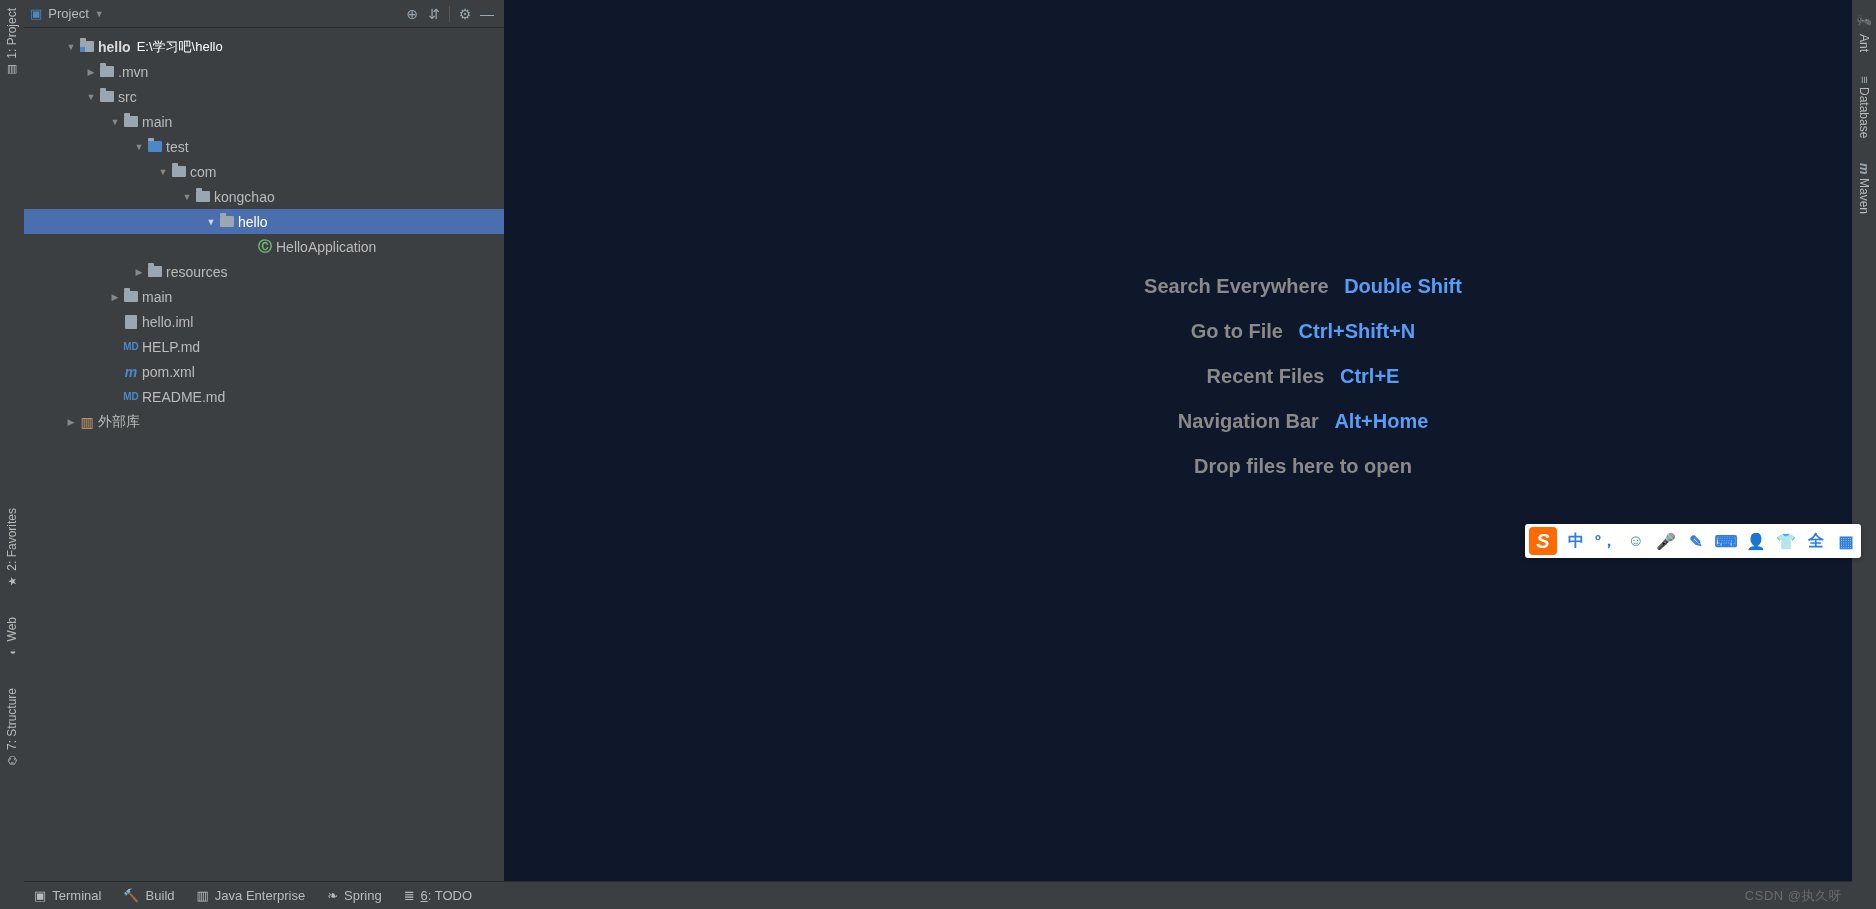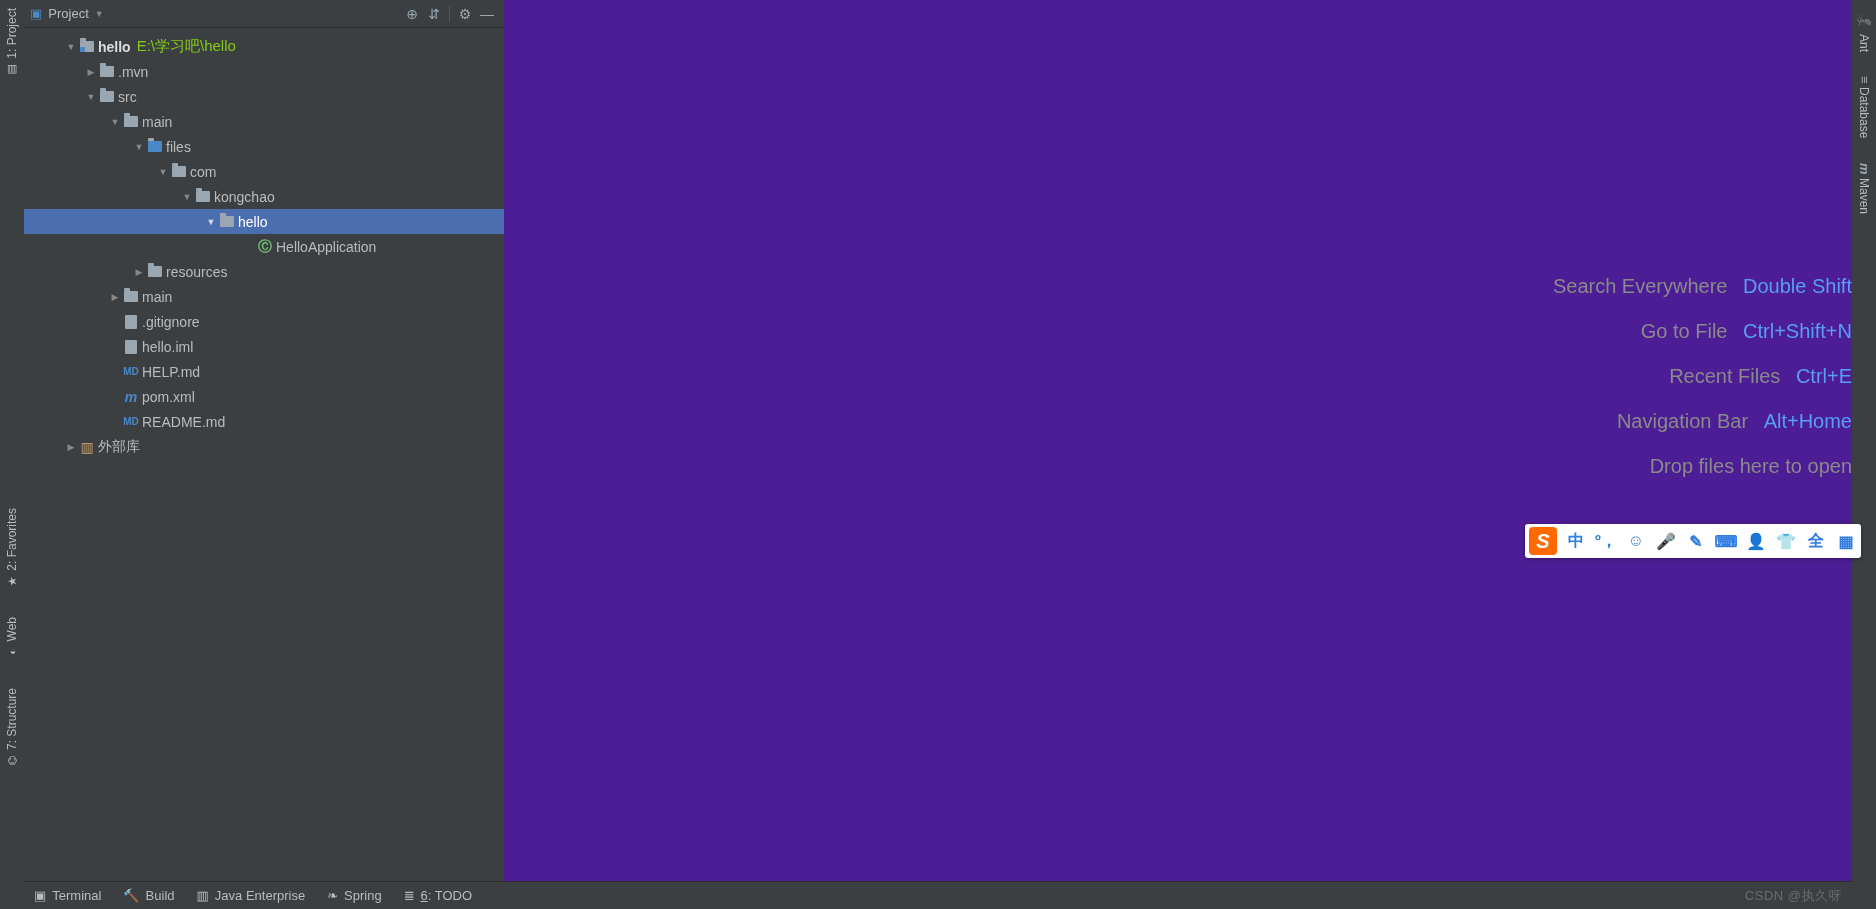--- a/index.html
+++ b/index.html
@@ -23,30 +23,30 @@
 .proj-header .sep { width:1px; height:16px; background:#555; margin:0 4px; }
 
 
 .proj-tree { position:absolute; left:24px; top:28px; width:480px; bottom:28px; background:#3c3f41; overflow:auto; padding-top:6px; }
 .tree-row { height:25px; display:flex; align-items:center; white-space:nowrap; font-size:14px; color:#bbbbbb; cursor:pointer; }
 .tree-row.selected { background:#4b6eaf; color:#fff; }
 .tree-row .arrow { width:14px; text-align:center; font-size:9px; color:#888; }
 .tree-row.selected .arrow { color:#d0d8e8; }
 .tree-row .ticon { width:18px; display:flex; align-items:center; justify-content:center; }
 .tree-row .tlabel { padding-left:2px; }
-.tree-row .tpath { color:#84cc16; padding-left:6px; font-size:15px; }
+.tree-row .tpath { color:#ffffff; padding-left:6px; font-size:13px; }
 .tree-row.bold .tlabel { font-weight:bold; color:#dcdcdc; }
 
 .fold-ico { width:14px; height:11px; background:#9aa7b0; border-radius:1px; position:relative; }
 .fold-ico::before { content:""; position:absolute; top:-3px; left:0; width:6px; height:3px; background:#9aa7b0; border-radius:1px 1px 0 0; }
 .fold-ico.blue-dot::after { content:""; position:absolute; bottom:0; left:0; width:5px; height:5px; background:#4a88c7; }
 .file-ico { width:12px; height:14px; background:#9aa7b0; border-radius:1px; position:relative; }
 
 
-.editor { position:absolute; left:504px; right:24px; top:0; bottom:28px; background:#4c1d95; display:flex; flex-direction:column; align-items:flex-end; justify-content:flex-start; padding-left:250px; padding-top:275px; }
+.editor { position:absolute; left:504px; right:24px; top:0; bottom:28px; background:#0f172a; display:flex; flex-direction:column; align-items:center; justify-content:flex-start; padding-left:250px; padding-top:275px;font-weight:bold; }
 .editor .hint { font-size:20px; color:#8a8a8a; margin-bottom:22px; }
 .editor .hint .shortcut { color:#589df6; margin-left:10px; }
 
 
 .bottom-bar { position:absolute; left:24px; right:24px; bottom:0; height:28px; background:#3c3f41; border-top:1px solid #2b2b2b; display:flex; align-items:center; padding:0 10px; gap:22px; font-size:13px; color:#bbbbbb; }
 .bottom-bar .bitem { display:flex; align-items:center; gap:6px; cursor:pointer; }
 .bottom-bar .spacer { flex:1; }
 .bottom-bar .watermark { color:#6a6a6a; font-size:13px; letter-spacing:0.5px;margin-left:48px; }
 
 
@@ -144,21 +144,21 @@
     <span class="ticon">
         <span class="fold-ico"></span>
       </span>
     <span class="tlabel">main</span>
   </div>
   <div class="tree-row" style="padding-left:108px">
     <span class="arrow">▼</span>
     <span class="ticon">
         <span class="fold-ico" style="background:#4a88c7"></span>
       </span>
-    <span class="tlabel">files</span>
+    <span class="tlabel">test</span>
   </div>
   <div class="tree-row" style="padding-left:132px">
     <span class="arrow">▼</span>
     <span class="ticon">
         <span class="fold-ico"></span>
       </span>
     <span class="tlabel">com</span>
   </div>
   <div class="tree-row" style="padding-left:156px">
     <span class="arrow">▼</span>
@@ -185,27 +185,20 @@
         <span class="fold-ico"></span>
       </span>
     <span class="tlabel">resources</span>
   </div>
   <div class="tree-row" style="padding-left:84px">
     <span class="arrow">▶</span>
     <span class="ticon">
         <span class="fold-ico"></span>
       </span>
     <span class="tlabel">main</span>
-  </div>
-  <div class="tree-row" style="padding-left:84px">
-    <span class="arrow"></span>
-    <span class="ticon">
-        <span class="file-ico"></span>
-      </span>
-    <span class="tlabel">.gitignore</span>
   </div>
   <div class="tree-row" style="padding-left:84px">
     <span class="arrow"></span>
     <span class="ticon">
         <span class="file-ico"></span>
       </span>
     <span class="tlabel">hello.iml</span>
   </div>
   <div class="tree-row" style="padding-left:84px">
     <span class="arrow"></span>

